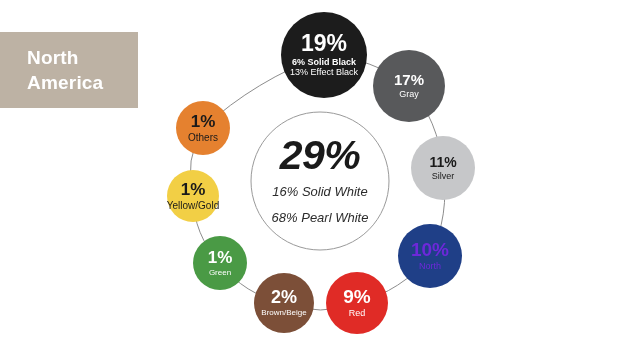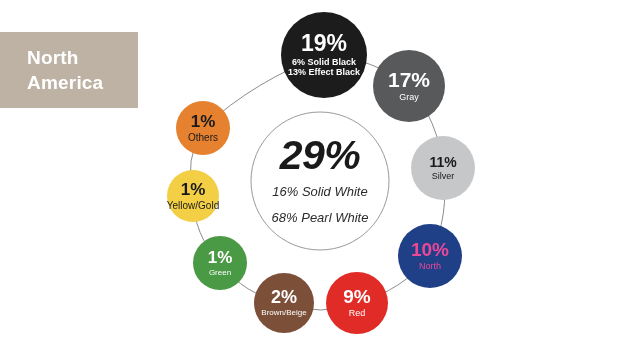--- a/index.html
+++ b/index.html
@@ -154,31 +154,31 @@
 
   <div id="label-layer">
       <div class="hub-label" style="left: 320px; top: 181px; color: rgb(26, 26, 26); font-style: italic;">
         <span class="pct">29%</span>
         <span class="sub">16% Solid White</span>
         <span class="sub">68% Pearl White</span>
       </div>
       <div class="bubble-label" style="left: 324px; top: 55px; color: rgb(255, 255, 255);">
         <span class="pct" style="font-size: 23px;">19%</span>
         <span class="sub" style="font-size: 9px; font-weight: bold; margin-top: 2px;">6% Solid Black</span>
-        <span class="sub" style="font-size: 9px; font-weight: bold; margin-top: 0px;">13% Effect Black</span>
+        <span class="sub" style="font-size: 9px; font-weight: normal; margin-top: 0px;">13% Effect Black</span>
       </div>
       <div class="bubble-label" style="left: 409px; top: 86px; color: rgb(255, 255, 255);">
-        <span class="pct" style="font-size: 21px;">17%</span>
+        <span class="pct" style="font-size: 15px;">17%</span>
         <span class="sub" style="font-size: 9px;">Gray</span>
       </div>
       <div class="bubble-label" style="left: 443px; top: 168px; color: rgb(26, 26, 26);">
         <span class="pct" style="font-size: 14px;">11%</span>
         <span class="sub" style="font-size: 9px;">Silver</span>
       </div>
-      <div class="bubble-label" style="left: 430px; top: 256px; color: #ec4899;">
+      <div class="bubble-label" style="left: 430px; top: 256px; color: #6d28d9;">
         <span class="pct" style="font-size: 19px;">10%</span>
         <span class="sub" style="font-size: 9px;">North</span>
       </div>
       <div class="bubble-label" style="left: 357px; top: 303px; color: rgb(255, 255, 255);">
         <span class="pct" style="font-size: 19px;">9%</span>
         <span class="sub" style="font-size: 9px;">Red</span>
       </div>
       <div class="bubble-label" style="left: 284px; top: 303px; color: rgb(255, 255, 255);">
         <span class="pct" style="font-size: 18px;">2%</span>
         <span class="sub" style="font-size: 8px;">Brown/Beige</span>

